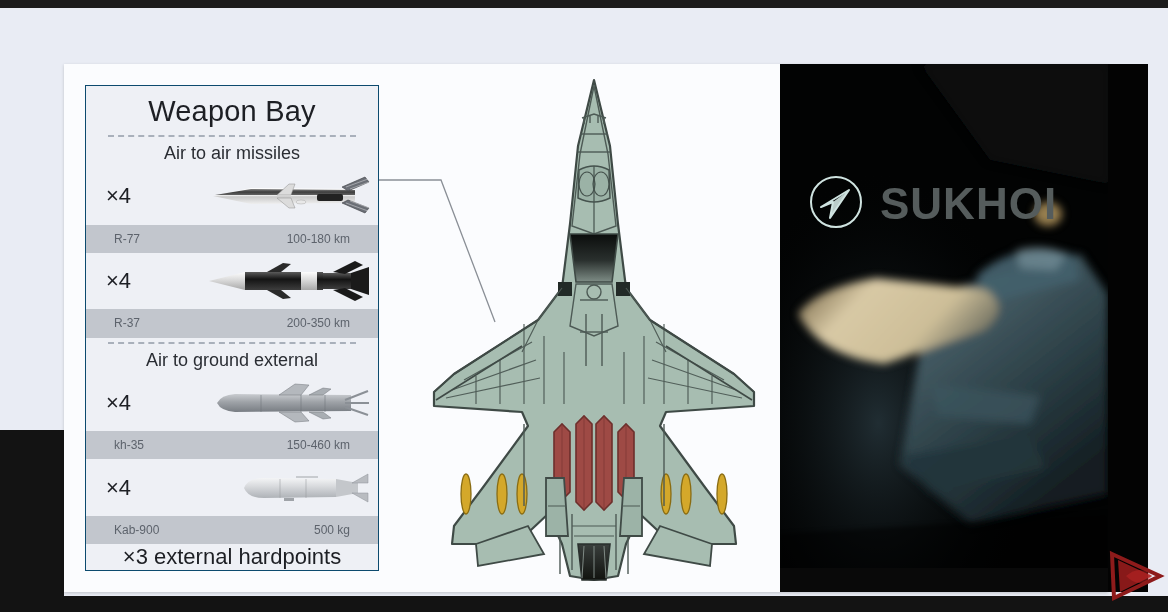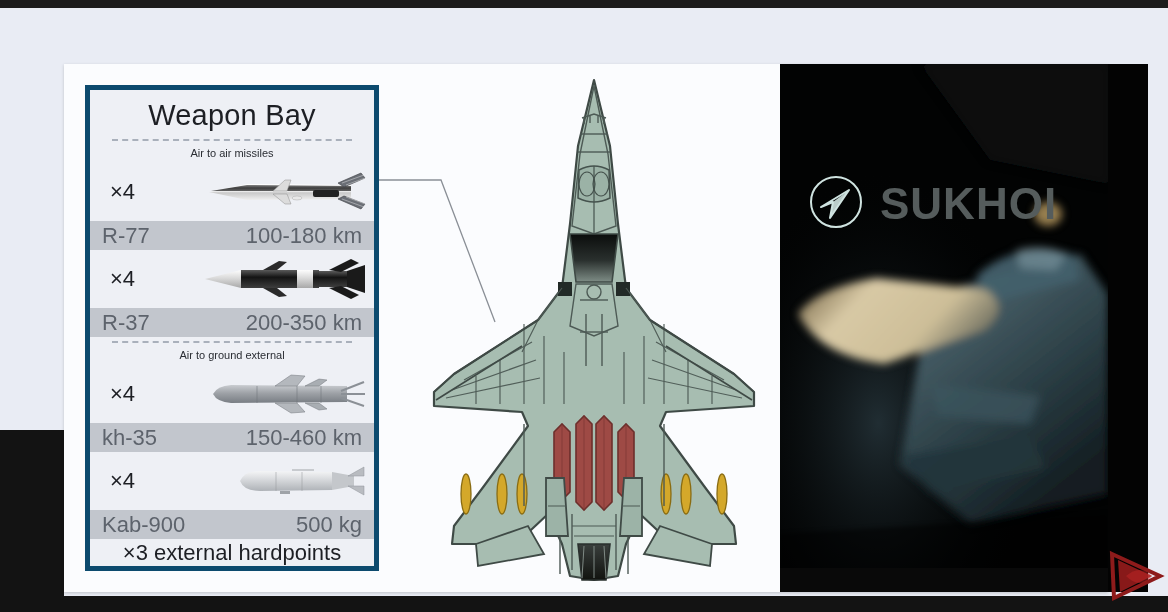--- a/index.html
+++ b/index.html
@@ -28,63 +28,63 @@
   .card {
     position: absolute; left: 64px; top: 64px; width: 1044px; height: 528px;
     background: #fbfcfe;
     box-shadow: 0 1px 3px rgba(0,0,0,.18);
   }
 
   
   .panel {
     position: absolute; left: 21px; top: 21px; width: 294px; height: 486px;
     background: #eef0f5;
-    border: 5px solid #0c4a6e;
+    border: 1px solid #0c4a6e;
     display: flex; flex-direction: column;
     overflow: hidden;
   }
   .panel-title {
     text-align: center;
     font-size: 29px;
     color: #1d1f24;
     font-weight: 400;
     letter-spacing: .2px;
     padding: 9px 0 3px;
   }
   .dash {
     height: 1px;
     margin: 4px 22px 4px;
     border-top: 2px dashed #a9b0bb;
   }
   .section-label {
     text-align: center;
-    font-size: 11px;
+    font-size: 18px;
     color: #2a2d33;
     padding: 2px 0 4px;
   }
   .wrow {
     position: relative;
     height: 58px;
     background: #eef0f5;
     display: flex; align-items: center;
   }
   .qty {
     font-size: 22px; color: #1d1f24;
     padding-left: 20px;
     min-width: 64px;
   }
   .icon-slot { flex: 1; position: relative; height: 100%; }
   .icon-slot svg { position: absolute; right: 8px; top: 50%; transform: translateY(-50%); }
   .drow {
     height: 29px;
     background: #c2c6cd;
     display: flex; align-items: center; justify-content: space-between;
-    padding: 0 12px;
+    padding: 0 28px;
     color: #5d636c;
-    font-size: 22px;
+    font-size: 12px;
   }
   .footrow {
     flex: 1;
     display: flex; align-items: center; justify-content: center;
     background: #eef0f5;
     font-size: 22px; color: #1d1f24;
   }
 
   
   .leader { position: absolute; left: 315px; top: 80px; pointer-events: none; }

